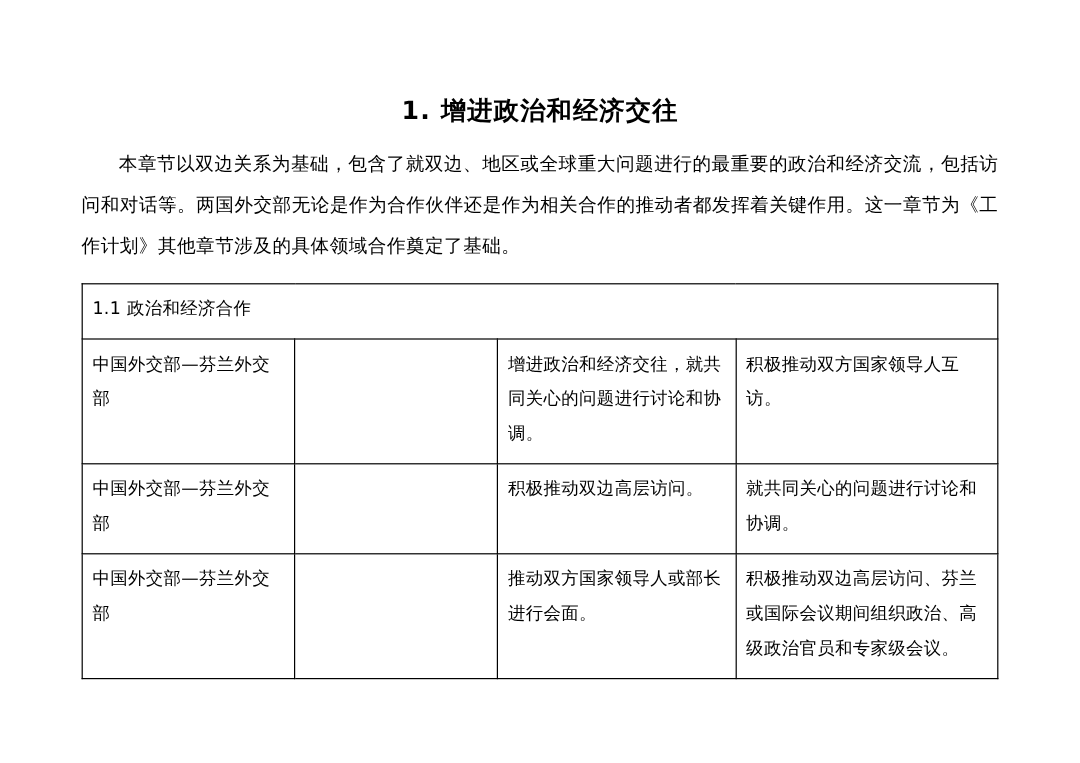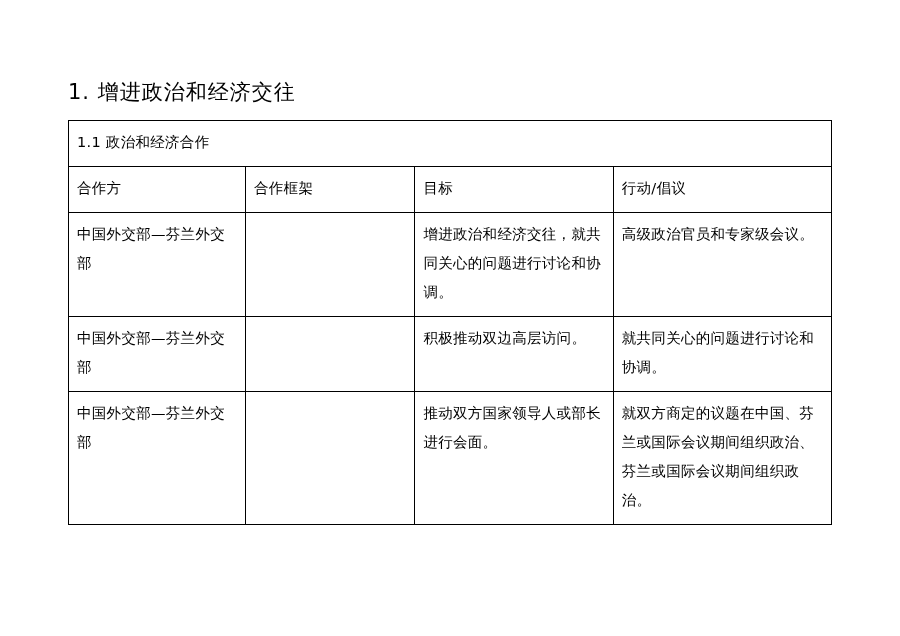--- a/index.html
+++ b/index.html
@@ -15,22 +15,23 @@
     overflow: hidden;
   }
   .page {
     position: relative;
     width: 900px;
     height: 636px;
     box-sizing: border-box;
     padding: 0 68px;
   }
   .doc-title {
+    text-align: center;
     font-size: 21px;
-    font-weight: normal;
+    font-weight: bold;
     letter-spacing: 1px;
     margin-top: 78px;
   }
   .para {
     font-size: 15.5px;
     line-height: 34px;
     text-align: justify;
     text-justify: inter-ideograph;
     text-indent: 2em;
     margin: 0 0 14px 0;
@@ -64,52 +65,47 @@
   .col-c { width: 26.0%; }
   .col-d { width: 28.6%; }
 </style>
 </head>
 <body>
 
 <div class="page">
 
   <h1 class="doc-title">1. 增进政治和经济交往</h1>
 
+  <p class="para">本章节以双边关系为基础，包含了就双边、地区或全球重大问题进行的最重要的政治和经济交流，包括访问和对话等。两国外交部无论是作为合作伙伴还是作为相关合作的推动者都发挥着关键作用。这一章节为《工作计划》其他章节涉及的具体领域合作奠定了基础。</p>
 
   <table class="main-table">
     <colgroup>
       <col class="col-a">
       <col class="col-b">
       <col class="col-c">
       <col class="col-d">
     </colgroup>
     <tbody>
       <tr>
         <td class="table-caption" colspan="4">1.1 政治和经济合作</td>
       </tr>
       <tr>
-        <td>合作方</td>
-        <td>合作框架</td>
-        <td>目标</td>
-        <td>行动/倡议</td>
-      </tr>
-      <tr>
         <td>中国外交部—芬兰外交部</td>
         <td></td>
         <td>增进政治和经济交往，就共同关心的问题进行讨论和协调。</td>
-        <td>高级政治官员和专家级会议。</td>
+        <td>积极推动双方国家领导人互访。</td>
       </tr>
       <tr>
         <td>中国外交部—芬兰外交部</td>
         <td></td>
         <td>积极推动双边高层访问。</td>
         <td>就共同关心的问题进行讨论和协调。</td>
       </tr>
       <tr>
         <td>中国外交部—芬兰外交部</td>
         <td></td>
         <td>推动双方国家领导人或部长进行会面。</td>
-        <td>就双方商定的议题在中国、芬兰或国际会议期间组织政治、芬兰或国际会议期间组织政治。</td>
+        <td>积极推动双边高层访问、芬兰或国际会议期间组织政治、高级政治官员和专家级会议。</td>
       </tr>
     </tbody>
   </table>
 
 </div>
 
 </body></html>

